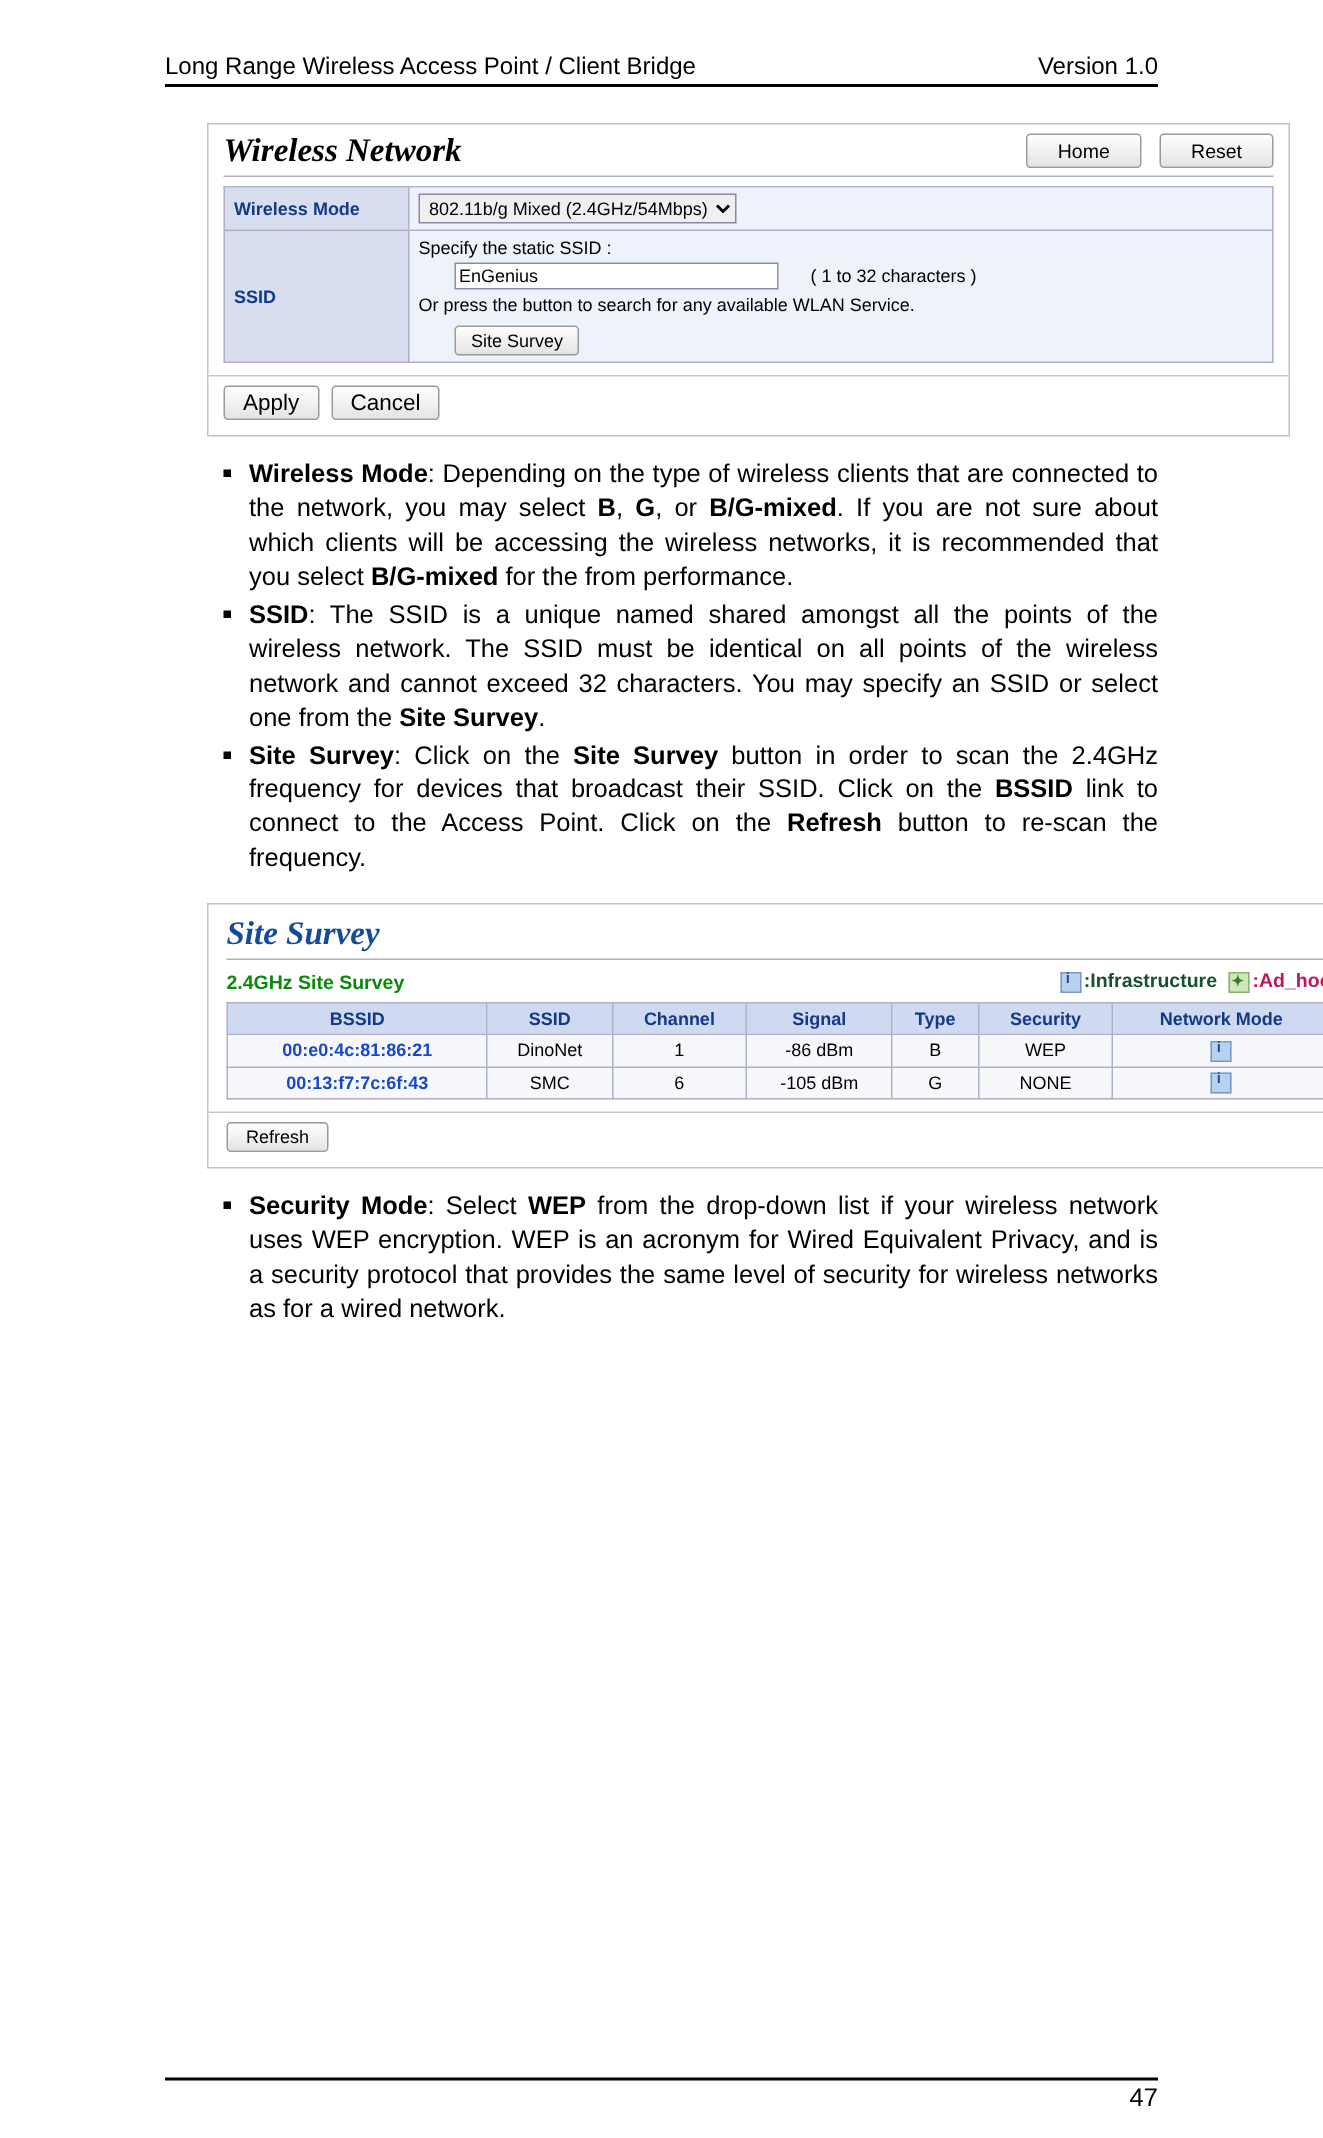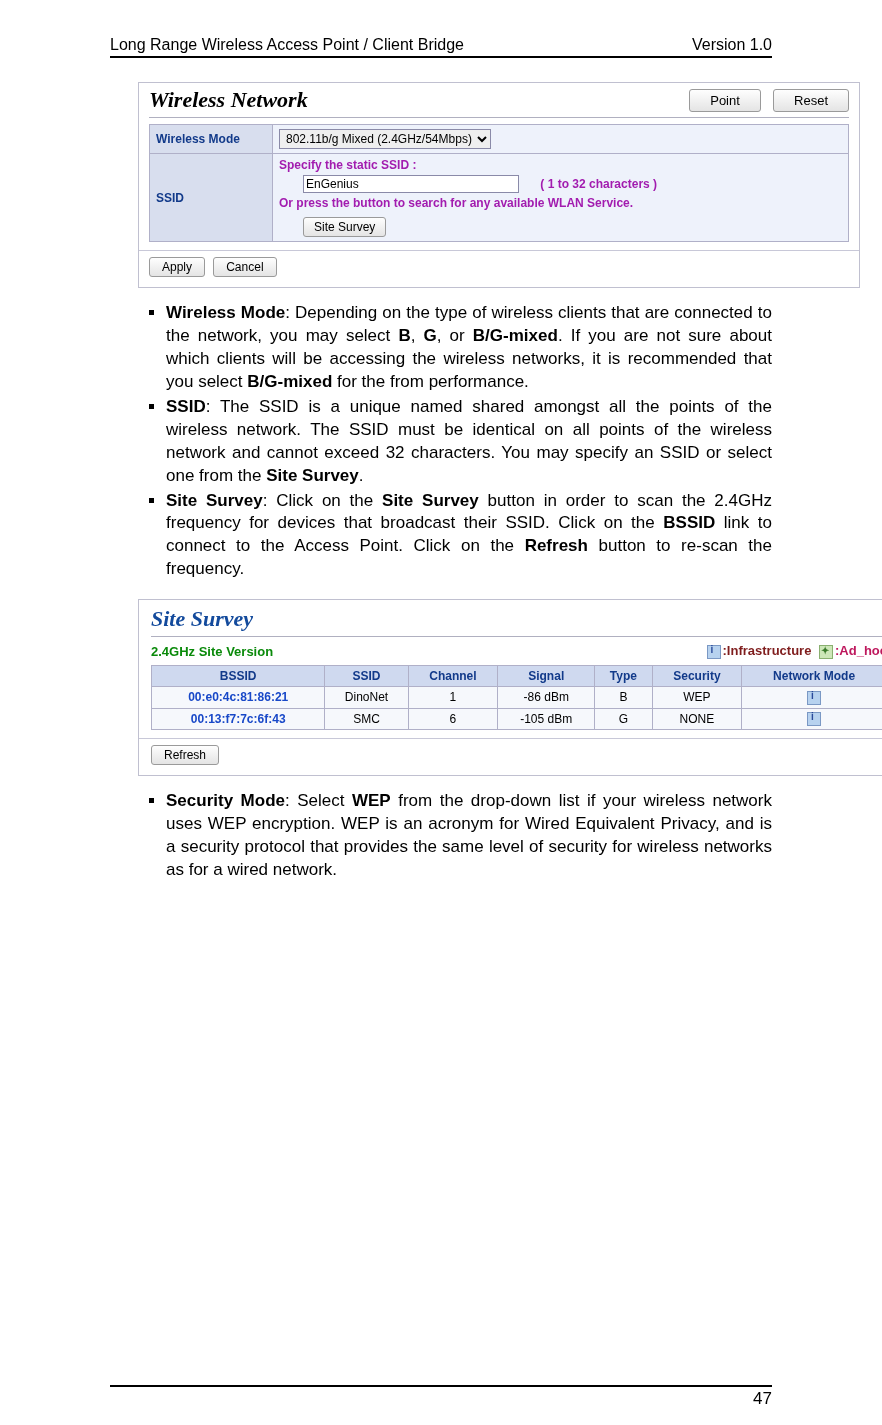--- a/index.html
+++ b/index.html
@@ -83,36 +83,36 @@
   .cfg-table td.val {
     background: #eef2fb;
     color: #123a8a;
   }
   .cfg-table select,
   .cfg-table input[type=text] {
     font-size: 12px;
     border: 1px solid #8a8aa8;
     padding: 1px 2px;
   }
-  .cfg-table .bold-note { font-weight: bold; color:#a21caf; }
+  .cfg-table .bold-note { font-weight: normal; color:#000000; }
   .inner-btn {
     font-size: 12px;
     padding: 2px 10px;
     border: 1px solid #9a9a9a;
     border-radius: 3px;
     background: linear-gradient(#fefefe,#e4e4e4);
     cursor:pointer;
     margin-top:4px;
   }
   .panel-foot {
     padding: 6px 10px 10px 10px;
     border-top: 1px solid #c8c8d8;
   }
   .panel-foot button {
-    font-size: 12px;
+    font-size: 15px;
     padding: 2px 12px;
     border: 1px solid #9a9a9a;
     border-radius: 3px;
     background: linear-gradient(#fefefe,#e4e4e4);
     margin-right: 4px;
     cursor:pointer;
   }
   
   ul.body-list {
     list-style: square;
@@ -148,21 +148,21 @@
   .legend-row {
     display:flex;
     justify-content: space-between;
     align-items:center;
     padding: 2px 12px;
     font-size: 13px;
     font-weight: bold;
   }
   .legend-left { color: #0a8a0a; }
   .legend-right { color:#000; }
-  .legend-right .leg-infra { color:#7f1d1d; }
+  .legend-right .leg-infra { color:#14532d; }
   .legend-right .leg-adhoc { color:#be185d; }
   .legend-icon {
     display:inline-block;
     width:12px; height:12px;
     background:#b7d2ef;
     border:1px solid #7a98c4;
     vertical-align:middle;
     margin-right:2px;
     position:relative;
   }
@@ -236,21 +236,21 @@
   <div class="header-bar">
     <span>Long Range Wireless Access Point / Client Bridge</span>
     <span>Version 1.0</span>
   </div>
 
   <div class="screenshot-box">
     <div class="panel">
       <div class="panel-head">
         <span class="panel-title">Wireless Network</span>
         <span class="head-btns">
-          <button>Point</button>
+          <button>Home</button>
           <button>Reset</button>
         </span>
       </div>
       <hr class="sep">
       <table class="cfg-table">
         <tbody>
             <tr>
           <td class="lbl">Wireless Mode</td>
           <td class="val">
             <select>
@@ -291,21 +291,21 @@
     <li>
       <b>Site Survey</b><span>: Click on the </span><b>Site Survey</b><span> button in order to scan the 2.4GHz frequency for devices that broadcast their SSID. Click on the </span><b>BSSID</b><span> link to connect to the Access Point. Click on the </span><b>Refresh</b><span> button to re-scan the frequency.</span>
     </li>
   </ul>
 
   <div class="screenshot-box" style="margin-left:28px;">
     <div class="site-panel">
       <div class="site-title">Site Survey</div>
       <hr class="sep">
       <div class="legend-row">
-        <span class="legend-left">2.4GHz Site Version</span>
+        <span class="legend-left">2.4GHz Site Survey</span>
         <span class="legend-right">
           <span class="legend-icon"></span><span class="leg-infra">:Infrastructure</span>
           <span class="legend-icon adhoc" style="margin-left:4px;"></span><span class="leg-adhoc">:Ad_hoc</span>
         </span>
       </div>
       <table class="survey-table">
         <thead>
             <tr id="survey-head">
               <th>BSSID</th>
               <th>SSID</th>

